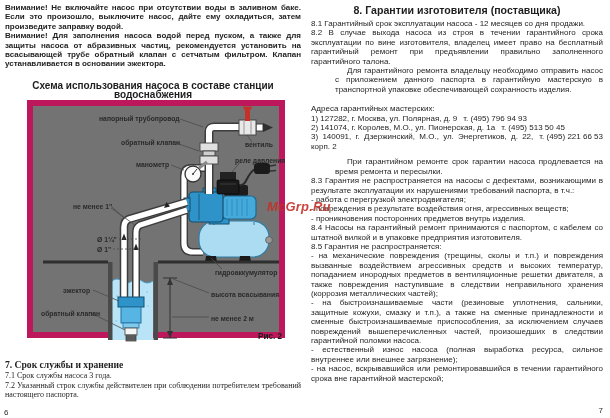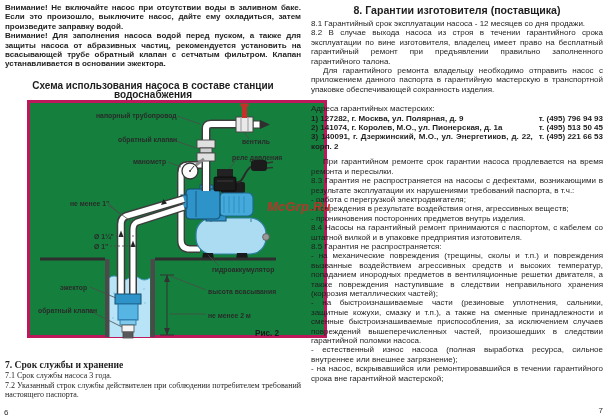--- a/index.html
+++ b/index.html
@@ -6,35 +6,35 @@
   html,body { width:610px; height:418px; background:#ffffff; }
   body { font-family:"Liberation Sans", sans-serif; color:#1e1e1e; position:relative; overflow:hidden; }
   .spread { position:absolute; inset:0; background:#fff;padding-left:33px; }
 
   .page { position:absolute; top:0; height:418px; font-size:8px; line-height:9.4px; }
   .page-left  { left:4px;  width:298px; }
   .page-right { left:310px; width:296px; }
 
   .warnings { position:absolute; top:3px; left:1px; right:1px; font-weight:bold; text-align:justify; }
   .diagram-title { position:absolute; top:81px; left:0; right:0; text-align:center; font-weight:bold; font-size:10px; }
-  .diagram-box { position:absolute; top:100px; left:23px; width:300px; height:238px; border:3px solid #be185d; background:#15803d; }
+  .diagram-box { position:absolute; top:100px; left:23px; width:258px; height:238px; border:6px solid #be185d; background:#737373; }
   .diagram-box svg { display:block; }
 
   .section7 { position:absolute; top:360px; left:1px; right:1px; text-align:justify;font-family:Liberation Serif, serif; }
   .section7 .sec-title { font-weight:bold; font-size:9.6px; margin-bottom:2px; }
 
   .pagenum { position:absolute; font-size:8px; color:#2a2a2a; }
   .pagenum-left  { left:0; bottom:1px; }
   .pagenum-right { right:3px; bottom:3px; }
 
   .rp-body { position:absolute; top:4px; left:1px; right:3px; text-align:justify; }
   .rp-title { font-weight:bold; font-size:10.6px; line-height:12px; margin-bottom:3px; text-align:center; }
   .para { margin:0; }
-  .para.indent { text-indent:12px; } .gap6 { height:6px; } .gap10 { height:10px; }
-  .addr-row { display:flex; justify-content:space-between; font-weight:bold; }
+  .para.indent { text-indent:12px;margin-left:24px; } .gap6 { height:6px; } .gap10 { height:10px; }
+  .addr-row { display:flex; justify-content:flex-start; font-weight:normal; }
   .addr-row .phone { white-space:nowrap; padding-left:6px; }
 
   .watermark { position:absolute; left:267px; top:199px; font-size:13px; font-weight:bold;
                font-style:italic; color:rgba(196,48,40,0.9); z-index:5; letter-spacing:0.2px; }
 
   text.dlabel { font-family:"Liberation Sans", sans-serif; font-size:6.8px; font-weight:bold; fill:#2a2a2a; }
   text.dcaption { font-family:"Liberation Sans", sans-serif; font-size:8.2px; font-weight:bold; fill:#1a1a1a; }
 </style>
 </head>
 <body>

